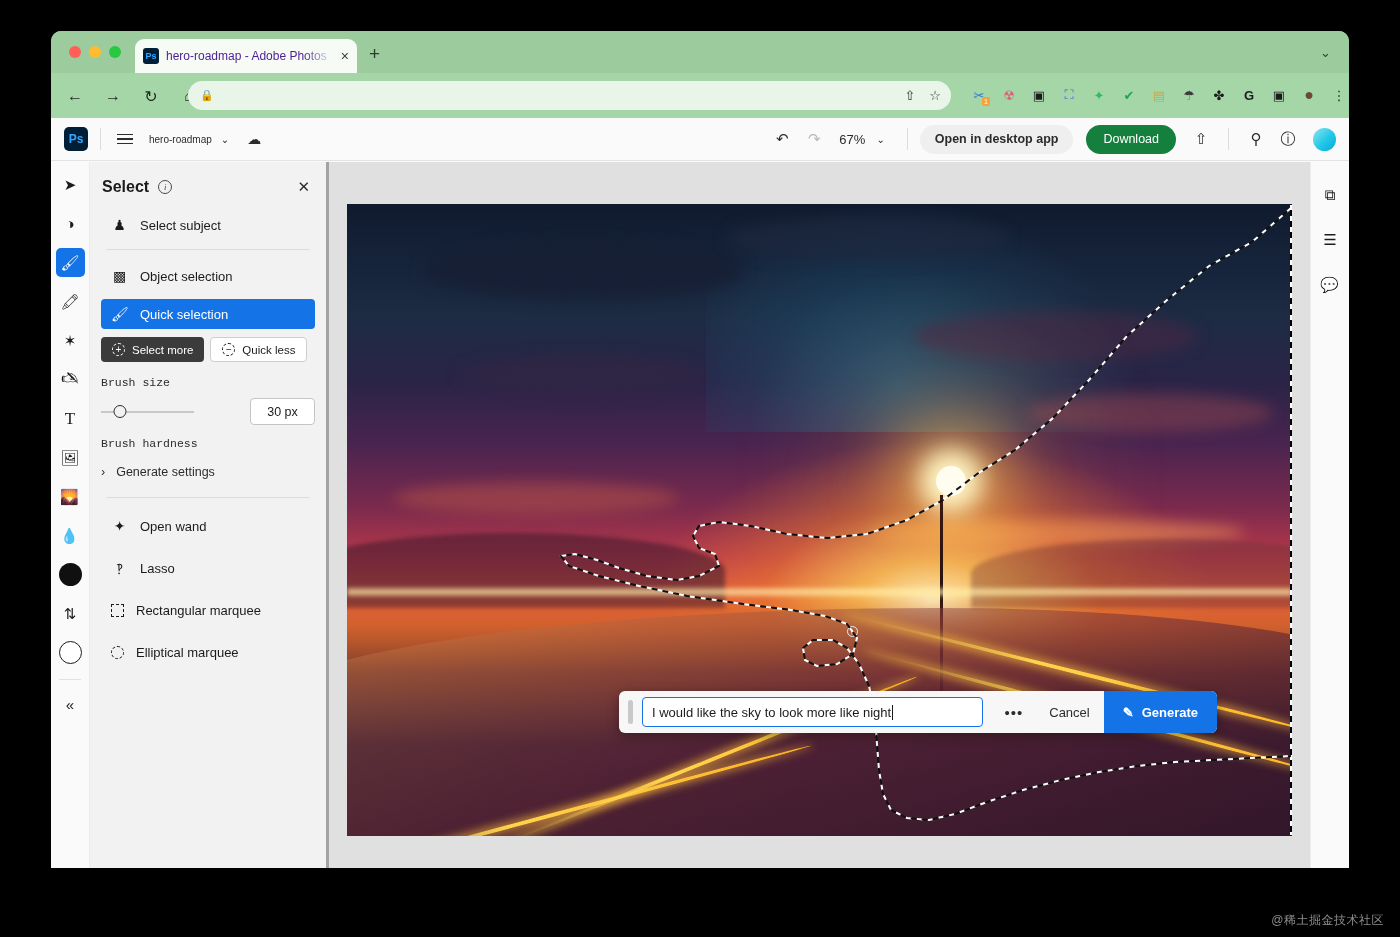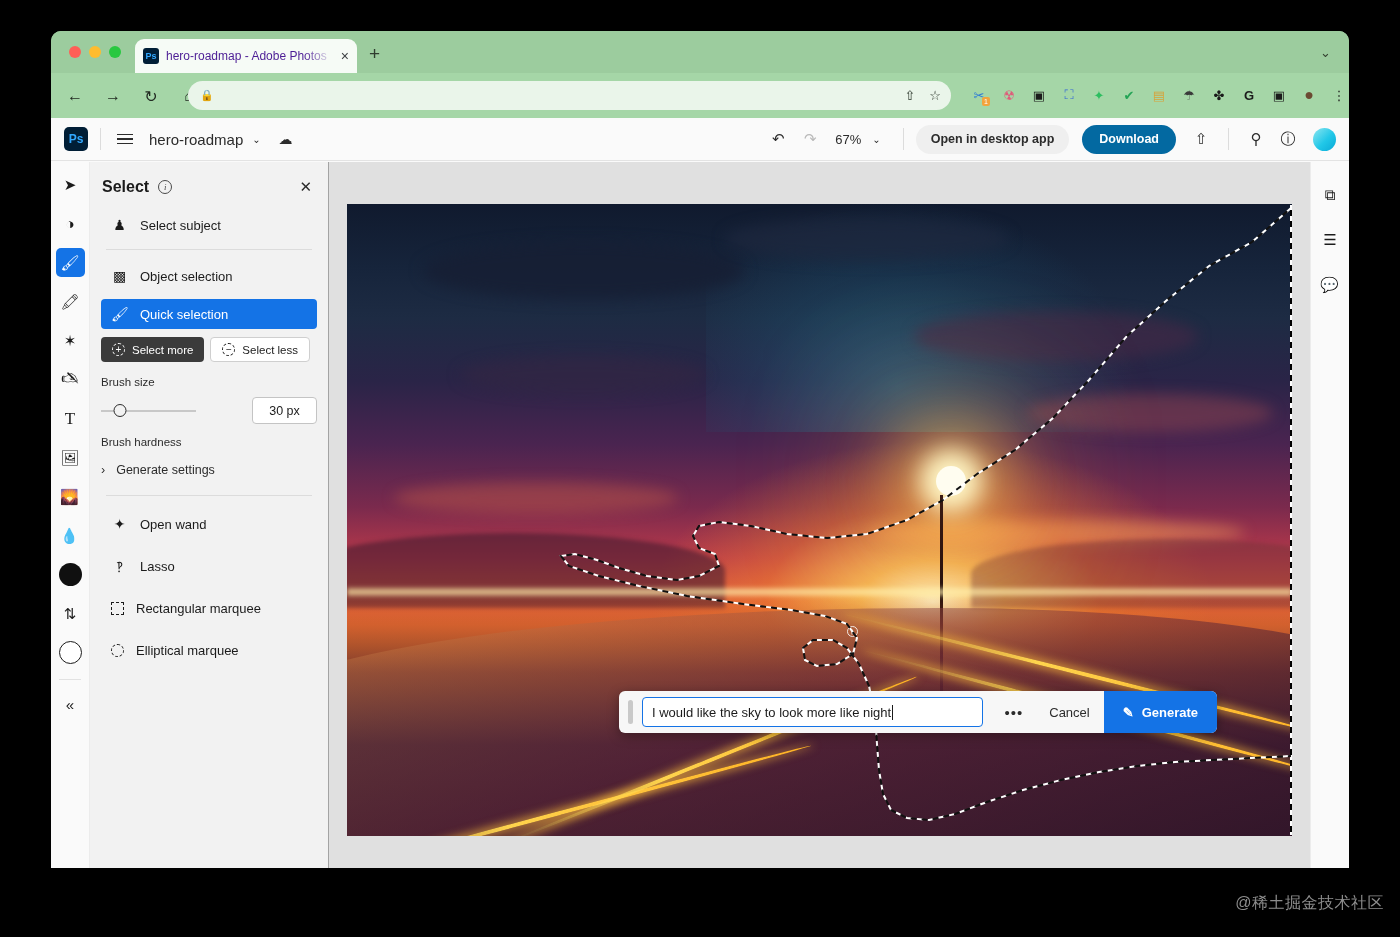--- a/index.html
+++ b/index.html
@@ -79,35 +79,35 @@
     display: flex; align-items: center; padding: 0 13px; gap: 2px;
   }
   .ps-logo {
     width: 24px; height: 24px; border-radius: 5px; background: #001e36;
     color: #31a8ff; font-size: 12px; font-weight: bold;
     display: flex; align-items: center; justify-content: center;
   }
   .hdr-sep { width: 1px; height: 22px; background: #dcdcdc; margin: 0 10px; }
   .burger { width: 24px; display: flex; flex-direction: column; gap: 3px; align-items: center; }
   .burger i { display: block; width: 16px; height: 1.6px; background: #2c2c2c; }
-  .doc-name { font-size: 15px; color: #2c2c2c; margin-left: 10px; }
+  .doc-name { font-size: 10px; color: #2c2c2c; margin-left: 10px; }
   .chev { font-size: 10px; color: #2c2c2c; margin-left: 7px; }
   .cloud { margin-left: 16px; font-size: 14px; color: #2c2c2c; }
   .spacer { flex: 1; }
   .hdr-ico { width: 30px; height: 30px; display: flex; align-items: center; justify-content: center; font-size: 15px; color: #2c2c2c; }
   .hdr-ico.dim { color: #b9b9b9; }
   .zoomlvl { font-size: 13px; color: #2c2c2c; margin: 0 2px 0 8px; }
   .pill {
     background: #efefef; border-radius: 15px; height: 29px; padding: 0 15px;
     display: flex; align-items: center; font-size: 12.5px; color: #2c2c2c; font-weight: bold;
   }
   .btn-blue {
-    background: #0369a1; color: #fff; border-radius: 15px; height: 29px;
+    background: #15803d; color: #fff; border-radius: 15px; height: 29px;
     padding: 0 17px; display: flex; align-items: center;
-    font-size: 12.5px; font-weight: bold; margin-left: 11px;
+    font-size: 12.5px; font-weight: normal; margin-left: 11px;
   }
   .avatar-c {
     width: 23px; height: 23px; border-radius: 50%;
     background: linear-gradient(135deg,#8ce6f0 0%, #21c7e8 55%, #0aa8d6 100%);
   }
 
   .ps-body { position: absolute; top: 44px; left: 0; right: 0; bottom: 0; display: flex; }
 
   
   .rail {
@@ -119,21 +119,21 @@
     display: flex; align-items: center; justify-content: center;
     font-size: 15px; color: #1b1b1b;
   }
   .tool.active { background: #1473e6; color: #fff; }
   .sw-black { width: 23px; height: 23px; border-radius: 50%; background: #101010; }
   .sw-white { width: 23px; height: 23px; border-radius: 50%; background: #fff; border: 1.6px solid #1b1b1b; }
   .rail-div { width: 22px; height: 1px; background: #e2e2e2; margin: 2px 0 10px; }
 
   
   .panel {
-    width: 239px; background: #f2f2f2; border-right: 1px solid #a3a3a3;
+    width: 239px; background: #f2f2f2; border-right: 3px solid #a3a3a3;
     padding: 16px 0 8px; flex: 0 0 auto; position: relative;
   }
   .panel-hd { display: flex; align-items: center; padding: 0 16px 0 12px; margin-bottom: 14px; }
   .panel-title { font-size: 16px; font-weight: bold; color: #1b1b1b; }
   .info-i {
     width: 14px; height: 14px; border-radius: 50%; border: 1.3px solid #4a4a4a;
     font-size: 9px; color: #4a4a4a; display: flex; align-items: center;
     justify-content: center; margin-left: 9px; font-style: italic; font-family: "Liberation Serif", serif;
   }
   .panel-x { margin-left: auto; font-size: 15px; color: #2c2c2c; }
@@ -149,21 +149,21 @@
   .seg { display: flex; margin: 6px 11px 14px; gap: 6px; }
   .seg > div {
     height: 25px; border-radius: 4px; display: flex; align-items: center;
     gap: 7px; padding: 0 11px; font-size: 11.5px;
   }
   .seg .on { background: #3b3b3b; color: #fff; }
   .seg .off { background: #fff; color: #1b1b1b; border: 1px solid #cfcfcf; }
   .circ-g { width: 13px; height: 13px; border-radius: 50%; border: 1.2px dashed currentColor;
     display: flex; align-items: center; justify-content: center; font-size: 10px; line-height: 1; }
 
-  .flabel { font-size: 11.5px; color: #2c2c2c; margin: 0 0 9px 11px; }
+  .flabel { font-size: 11.5px; color: #2c2c2c; margin: 0 0 9px 11px; font-family: Liberation Mono, monospace; }
   .sliderow { display: flex; align-items: center; padding: 0 11px; margin-bottom: 12px; gap: 12px; }
   .track { position: relative; flex: 1; height: 2px; background: #c8c8c8; }
   .knob {
     position: absolute; top: -6px; width: 13px; height: 13px; border-radius: 50%;
     background: #f2f2f2; border: 1.7px solid #2c2c2c; transform: translateX(-50%);
   }
   .numbox {
     width: 65px; height: 27px; background: #fff; border: 1px solid #c4c4c4;
     border-radius: 4px; display: flex; align-items: center; justify-content: center;
     font-size: 12.5px; color: #1b1b1b; flex: 0 0 auto; margin-left: 44px;
@@ -255,22 +255,22 @@
   }
 
   
   .rrail {
     width: 39px; background: #fafafa; border-left: 1px solid #ececec;
     display: flex; flex-direction: column; align-items: center; padding-top: 20px; flex: 0 0 auto; gap: 19px;
   }
   .rtool { width: 26px; height: 26px; display: flex; align-items: center; justify-content: center; font-size: 15px; color: #1b1b1b; }
 
   .watermark {
-    position: absolute; right: 16px; bottom: 23px;
-    font-size: 16px; color: #8d8d8d; letter-spacing: 0.5px;
+    position: absolute; right: 16px; bottom: 8px;
+    font-size: 12px; color: #8d8d8d; letter-spacing: 0.5px;
   }
 </style>
 </head>
 <body>
 
 <div class="screen">
   <div class="browser">
 
     <div class="tabstrip">
       <div class="traffic">
@@ -391,21 +391,21 @@
             <span>Quick selection</span>
           </div>
 
           <div class="seg">
             <div class="on">
               <span class="circ-g">+</span>
               <span>Select more</span>
             </div>
             <div class="off">
               <span class="circ-g">−</span>
-              <span>Select less</span>
+              <span>Quick less</span>
             </div>
           </div>
 
           <div class="flabel">Brush size</div>
           <div class="sliderow">
             <div class="track">
               <div class="knob" style="left:20%"></div>
             </div>
             <div class="numbox">30 px</div>
           </div>

